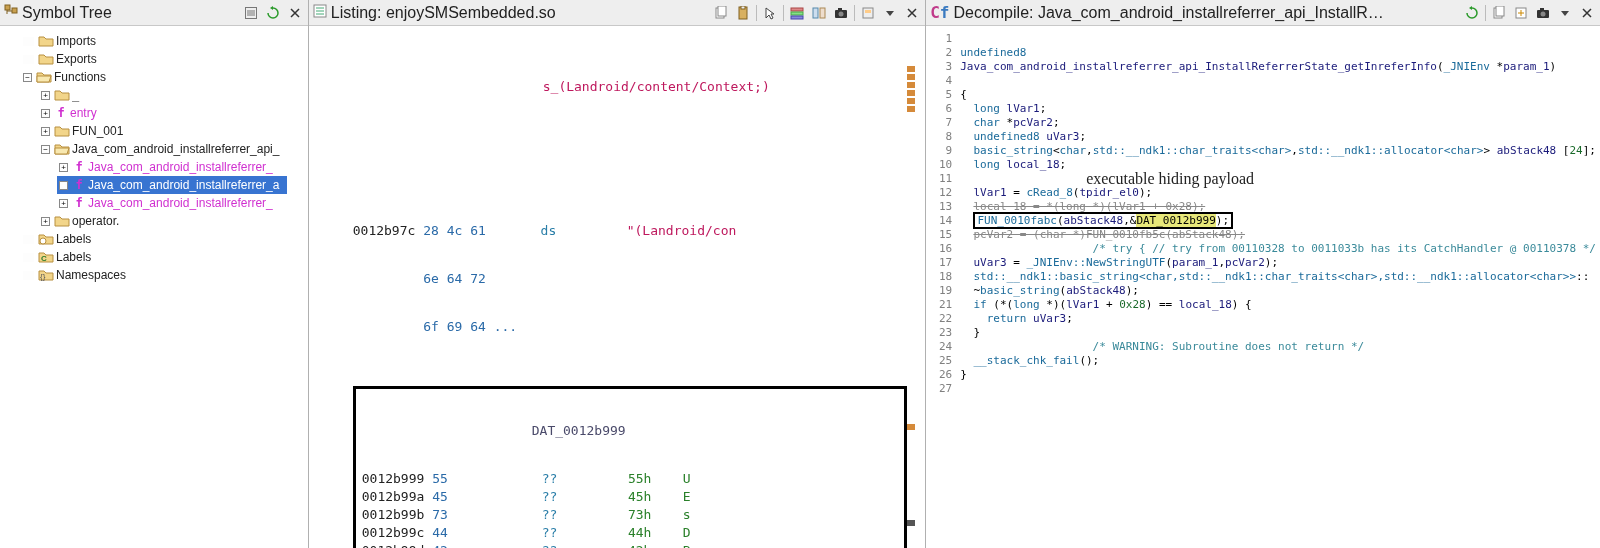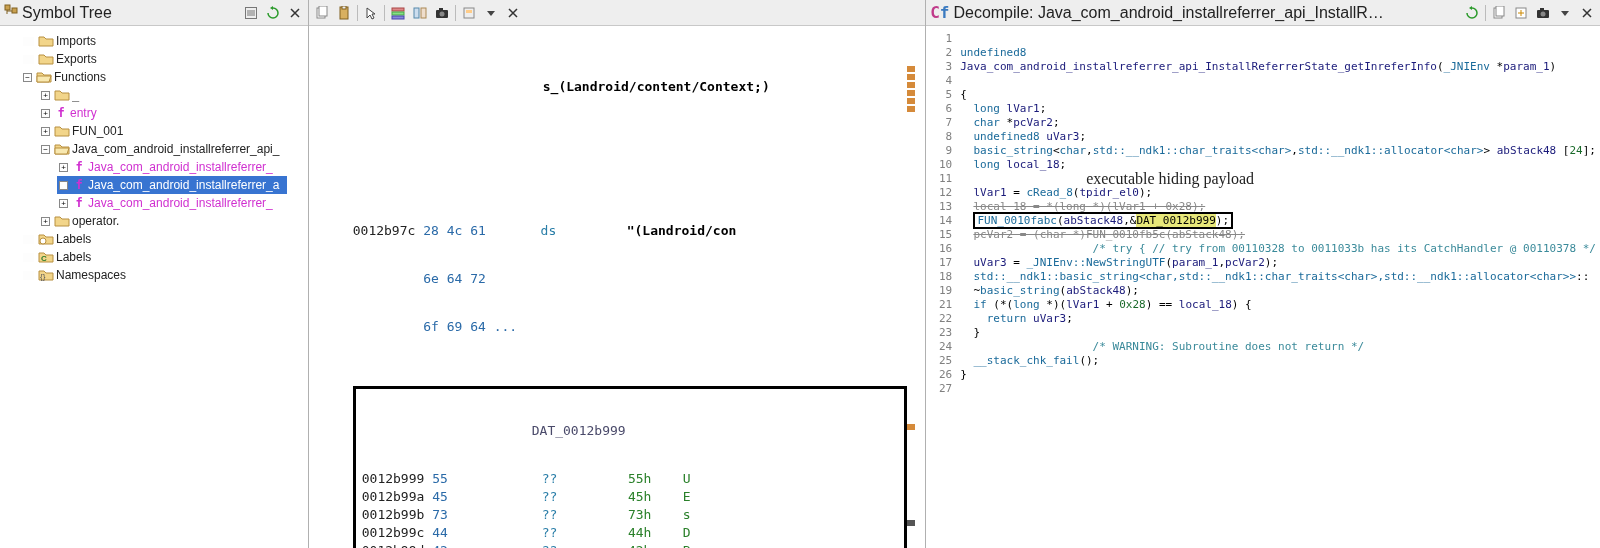--- a/index.html
+++ b/index.html
@@ -27,21 +27,21 @@
   .icon-folder{width:16px;height:14px;}
   .icon-folder svg{display:block;}
   .icon-fn{color:#d030d0;font-weight:bold;font-family:monospace;width:14px;text-align:center;}
   .icon-dots{color:#222;font-family:monospace;}
 
   
   .listing-body{ position:relative; font-family:Consolas,Menlo,monospace; font-size:13px; padding:8px 18px; white-space:pre; overflow:auto; background:#fff;}
   .addr{color:#222;}
   .bytes{color:#2a6aa8;}
   .mn{color:#2a7ea8;font-weight:normal;}
-  .str{color:#000000;font-weight:bold;}
+  .str{color:#be185d;}
   .hexv{color:#2a802a;}
   .ascii{color:#2a802a;}
   .label{color:#4a4a6a;}
   .line{height:18px;}
   .overview{position:absolute;right:10px;top:40px;width:8px;height:460px;display:flex;flex-direction:column;gap:2px;}
   .ov-mark{width:8px;height:6px;background:#d58a3a;}
   .ov-spot{width:8px;height:6px;background:#666;margin-top:auto;}
   .highlight-box{border:3px solid #000; padding:4px 6px 4px 6px; margin:4px 0;}
 
   
@@ -246,20 +246,27 @@
               </span>
               <span class="plain-label">Namespaces</span>
             </div>
           </li>
       </ul>
     </div>
   </div>
 
   <div class="panel" id="listing-panel">
     <div class="panel-header">
+      <div class="panel-title">
+        <span><svg width="14" height="14">
+              <rect x="1" y="1" width="12" height="12" fill="#fff" stroke="#888"></rect>
+              <path d="M3 4h8M3 7h8M3 10h8" stroke="#4a7"></path>
+            </svg></span>
+        <span>Listing:  enjoySMSembedded.so</span>
+      </div>
       <button class="hdr-btn">
           <svg width="14" height="14">
             <rect x="2" y="2" width="8" height="10" fill="#fff" stroke="#888"></rect>
             <rect x="4" y="0" width="8" height="10" fill="#fff" stroke="#888"></rect>
           </svg>
         </button>
       <button class="hdr-btn">
           <svg width="14" height="14">
             <rect x="3" y="1" width="8" height="12" fill="#d8b060" stroke="#806020"></rect>
             <rect x="5" y="0" width="4" height="3" fill="#eee" stroke="#806020"></rect>

